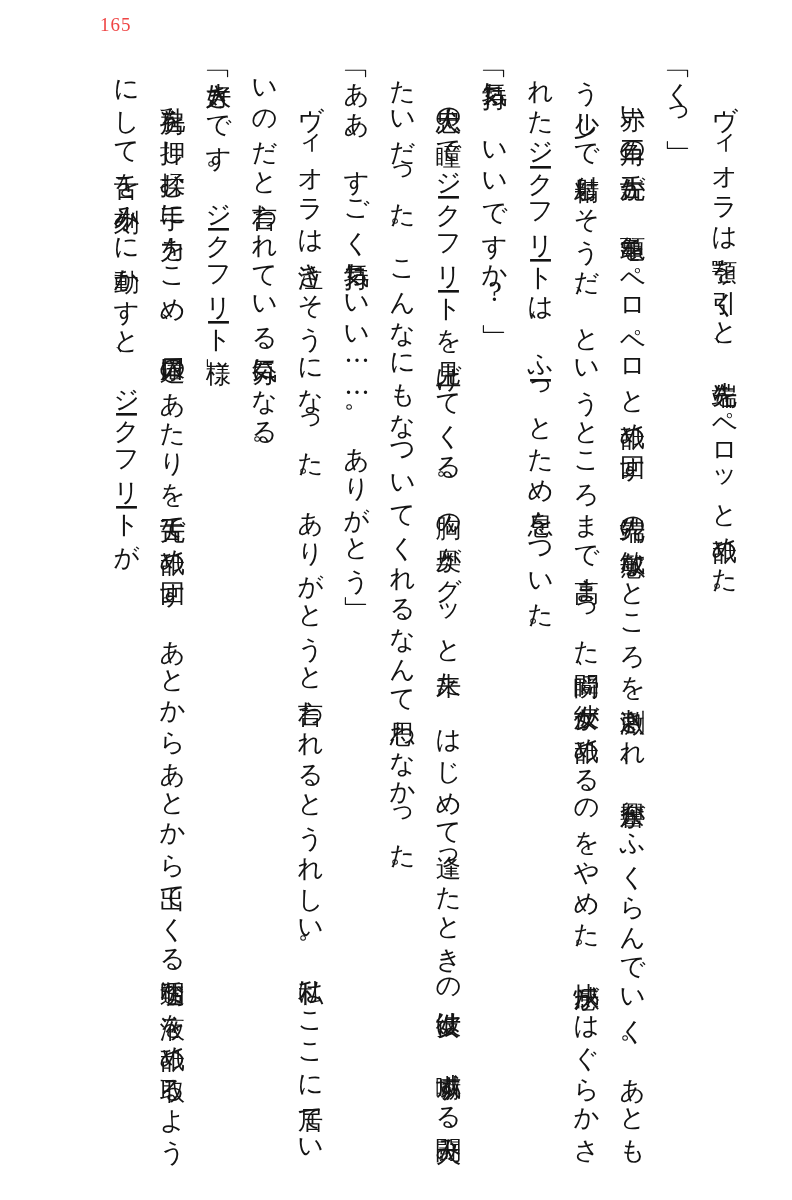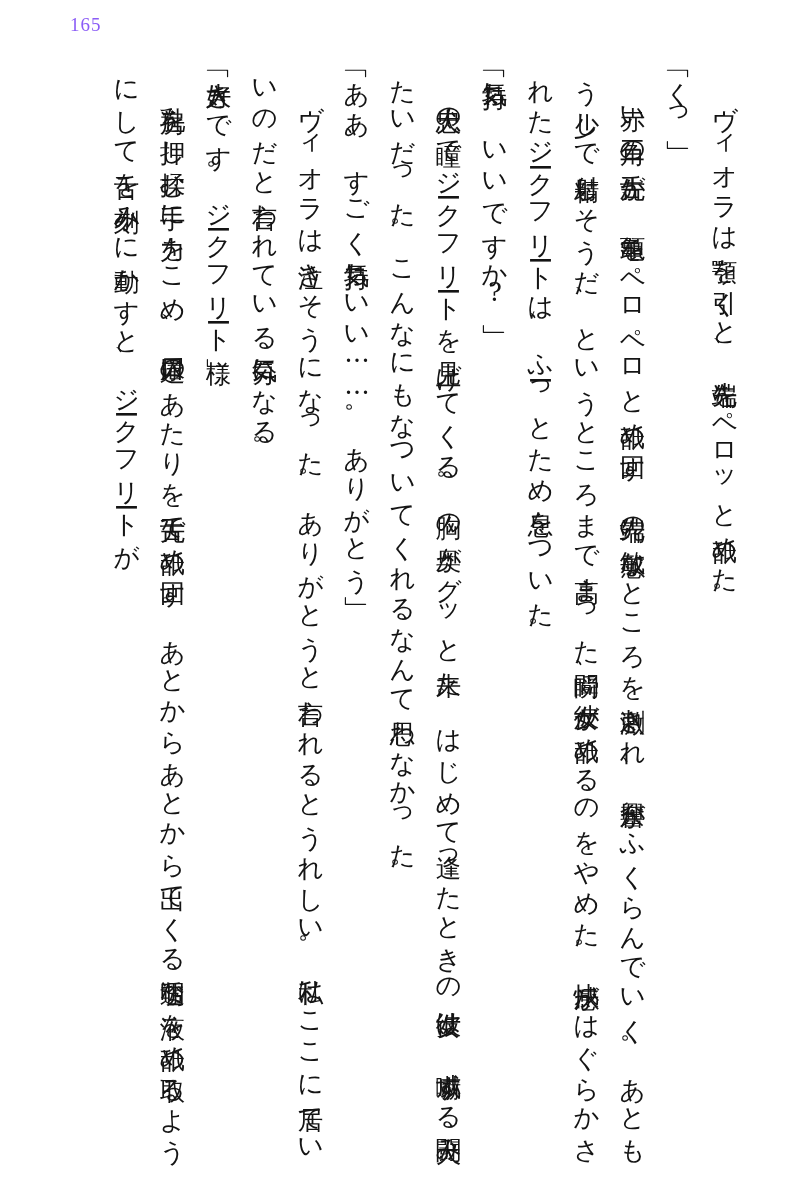--- a/index.html
+++ b/index.html
@@ -18,24 +18,24 @@
   .page {
     position: absolute;
     left: 0; top: 0;
     width: 792px;
     height: 1200px;
     background: #ffffff;
   }
   .page-number {
     position: absolute;
     top: 14px;
-    left: 70px;
+    left: 100px;
     font-size: 19px;
     letter-spacing: 1px;
-    color: #8b5cf6;
+    color: #ef4444;
     font-family: "Liberation Serif", "DejaVu Serif", serif;
   }
   .text-body {
     position: absolute;
     top: 62px;
     left: 48px;
     width: 700px;
     height: 1090px;
     writing-mode: vertical-rl;
     text-orientation: upright;

